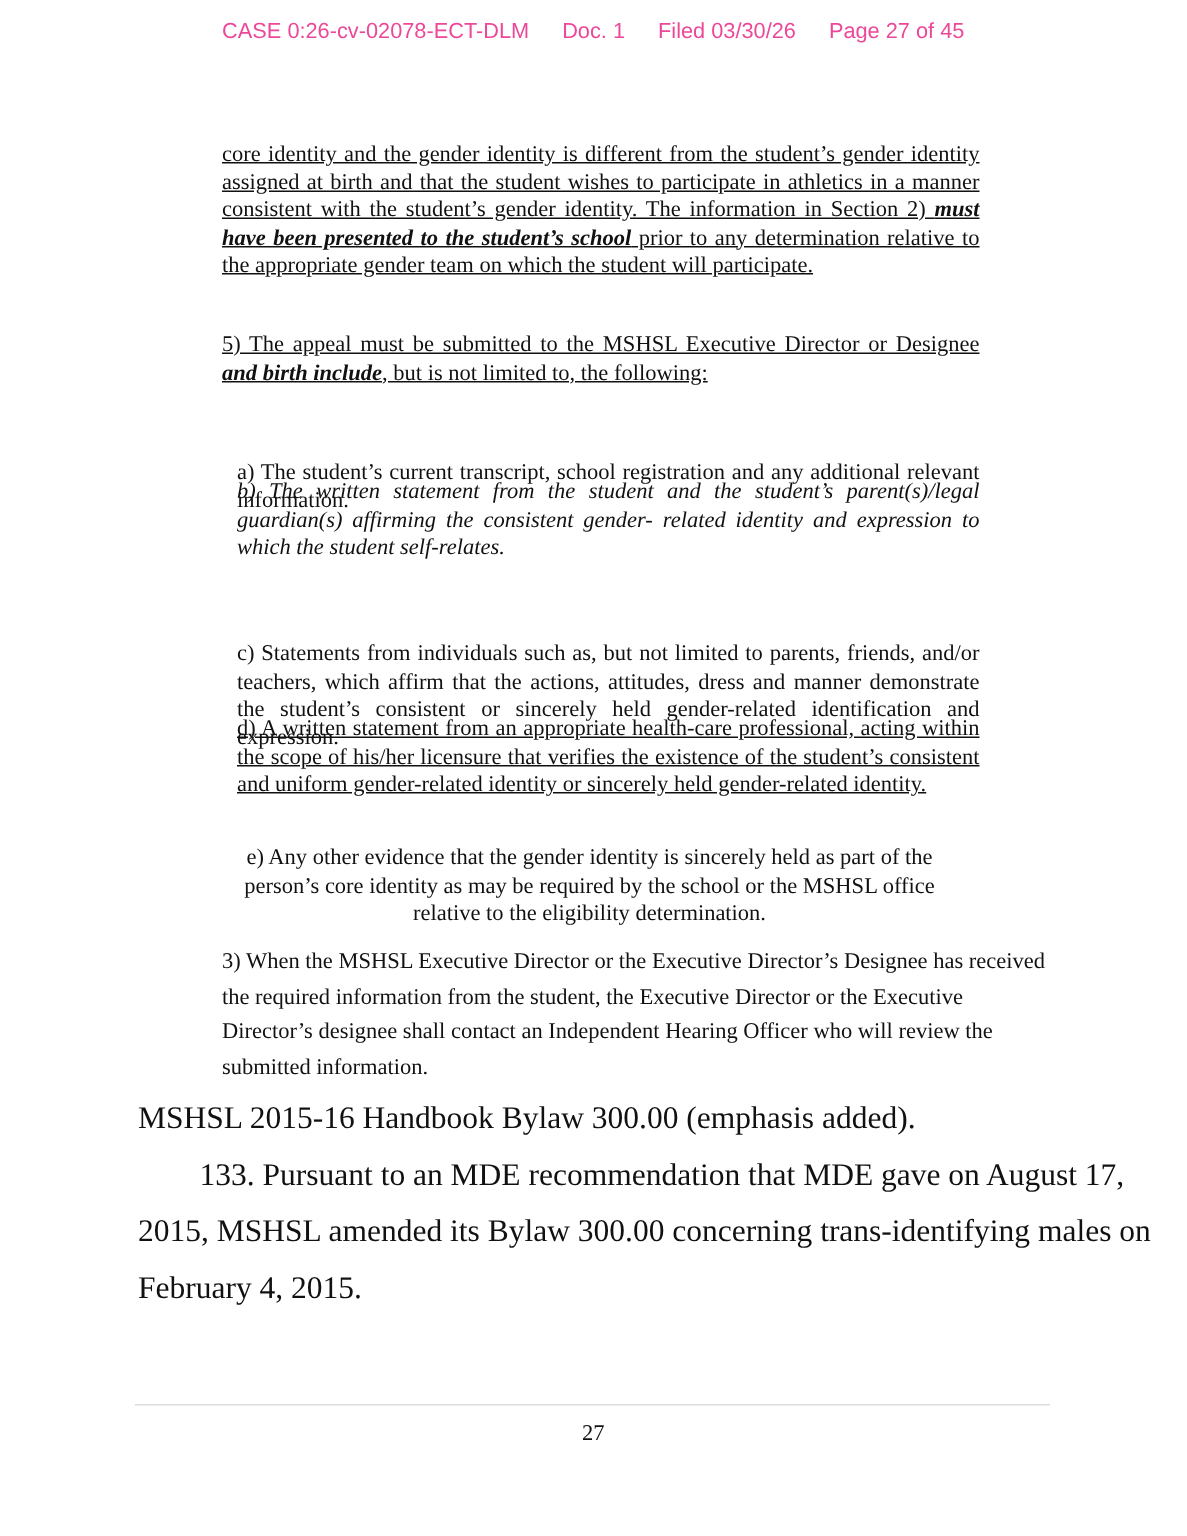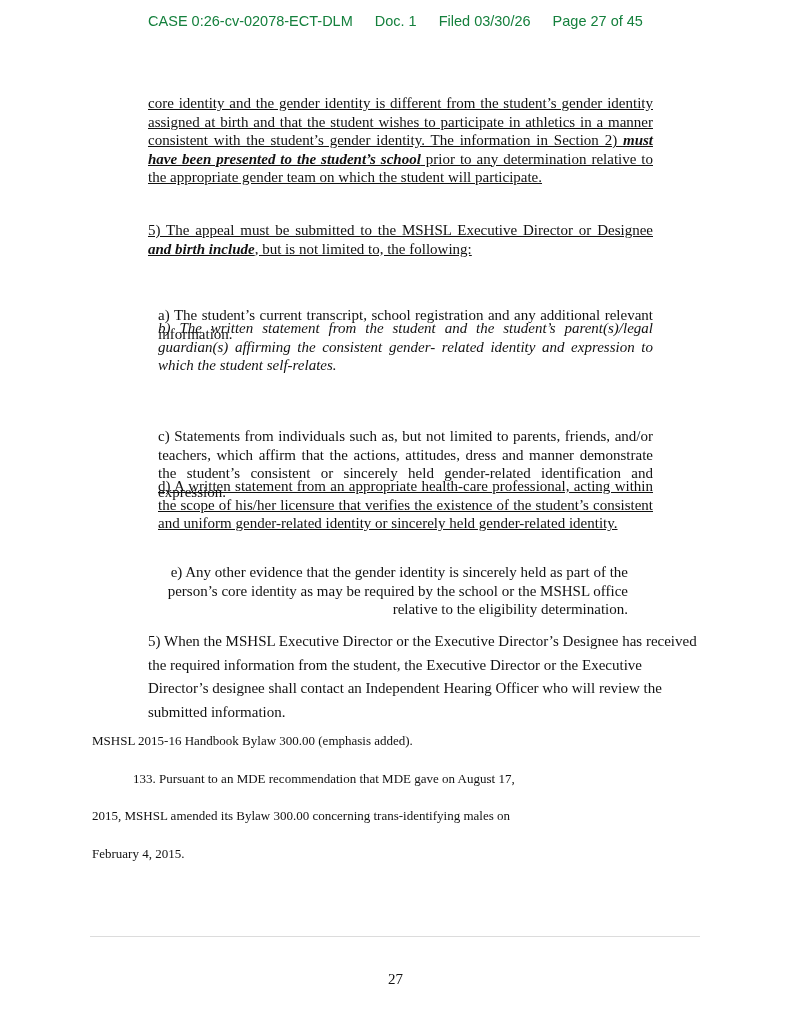--- a/index.html
+++ b/index.html
@@ -1,40 +1,40 @@
 <!DOCTYPE html>
 <html><head>
   <meta charset="utf-8">
   <style>
     html, body { margin: 0; padding: 0; background: #ffffff; }
     body { width: 791px; height: 1024px; position: relative; overflow: hidden;
            font-family: "Liberation Serif", serif; color: #111; }
     .header { position: absolute; top: 13px; left: 0; width: 791px; text-align: center;
-              font-family: "Liberation Sans", sans-serif; font-size: 14.5px; color: #15803d; white-space: nowrap; }
+              font-family: "Liberation Sans", sans-serif; font-size: 14.5px; color: #ec4899; white-space: nowrap; }
     .header span { display: inline-block; }
     .header .gap { width: 22px; }
     .block { position: absolute; font-size: 15px; line-height: 18.5px; text-align: justify; text-decoration: underline; }
     .block p { margin: 0; }
     .q1 { left: 148px; top: 94px; width: 505px; }
     .q2 { left: 148px; top: 221px; width: 505px; }
     .sub { position: absolute; left: 158px; width: 495px; font-size: 15px; line-height: 18.5px; text-align: justify; }
     .sa { top: 270px; margin-top: 36px; }
     .sb { top: 319px; font-style: italic; }
     .sc { top: 387px; margin-top: 40px; }
     .sd { top: 477px; text-decoration: underline; }
-    .se { top: 563px; width: 470px; text-align: right; }
+    .se { top: 563px; width: 470px; text-align: center; }
     .q3 { position: absolute; left: 148px; top: 630px; width: 550px; font-size: 15px; line-height: 23.5px; }
-    .body-text { position: absolute; left: 92px; font-size: 13px; white-space: nowrap; }
+    .body-text { position: absolute; left: 92px; font-size: 21px; white-space: nowrap; }
     .l1 { top: 733px; }
     .l2 { top: 771px; left: 133px; }
     .l3 { top: 808px; }
     .l4 { top: 846px; }
     .bi { font-weight: bold; font-style: italic; }
     .rule { position: absolute; left: 90px; top: 936px; width: 610px; height: 1px; background: #dcdcdc; }
-    .pagenum { position: absolute; top: 971px; left: 0; width: 791px; text-align: center; font-size: 15px; }
+    .pagenum { position: absolute; top: 948px; left: 0; width: 791px; text-align: center; font-size: 15px; }
   </style>
 </head>
 <body>
 
 <div class="header">
   <span>CASE 0:26-cv-02078-ECT-DLM</span><span class="gap"></span><span>Doc. 1</span><span class="gap"></span><span>Filed 03/30/26</span><span class="gap"></span><span>Page 27 of 45</span>
 </div>
 
 <div class="block q1">
   <p><span>core identity and the gender identity is different from the student’s gender identity assigned at birth and that the student wishes to participate in athletics in a manner consistent with the student’s gender identity. The information in Section 2) </span><span class="bi">must have been presented to the student’s school</span><span> prior to any determination relative to the appropriate gender team on which the student will participate.</span></p>
@@ -43,21 +43,21 @@
 <div class="block q2">
   <p><span>5) The appeal must be submitted to the MSHSL Executive Director or Designee </span><span class="bi">and birth include</span><span>, but is not limited to, the following:</span></p>
 </div>
 
 <div class="sub sa">a) The student’s current transcript, school registration and any additional relevant information.</div>
 <div class="sub sb">b) The written statement from the student and the student’s parent(s)/legal guardian(s) affirming the consistent gender- related identity and expression to which the student self-relates.</div>
 <div class="sub sc">c) Statements from individuals such as, but not limited to parents, friends, and/or teachers, which affirm that the actions, attitudes, dress and manner demonstrate the student’s consistent or sincerely held gender-related identification and expression.</div>
 <div class="sub sd">d) A written statement from an appropriate health-care professional, acting within the scope of his/her licensure that verifies the existence of the student’s consistent and uniform gender-related identity or sincerely held gender-related identity.</div>
 <div class="sub se">e) Any other evidence that the gender identity is sincerely held as part of the person’s core identity as may be required by the school or the MSHSL office relative to the eligibility determination.</div>
 
-<div class="q3">5)  When the MSHSL Executive Director or the Executive Director’s Designee has received the required information from the student, the Executive Director or the Executive Director’s designee shall contact an Independent Hearing Officer who will review the submitted information.</div>
+<div class="q3">3)  When the MSHSL Executive Director or the Executive Director’s Designee has received the required information from the student, the Executive Director or the Executive Director’s designee shall contact an Independent Hearing Officer who will review the submitted information.</div>
 
 <div class="body-text l1">MSHSL 2015-16 Handbook Bylaw 300.00 (emphasis added).</div>
 <div class="body-text l2">133.  Pursuant to an MDE recommendation that MDE gave on August 17,</div>
 <div class="body-text l3">2015, MSHSL amended its Bylaw 300.00 concerning trans-identifying males on</div>
 <div class="body-text l4">February 4, 2015.</div>
 
 <div class="rule"></div>
 <div class="pagenum">27</div>
 
 </body></html>

